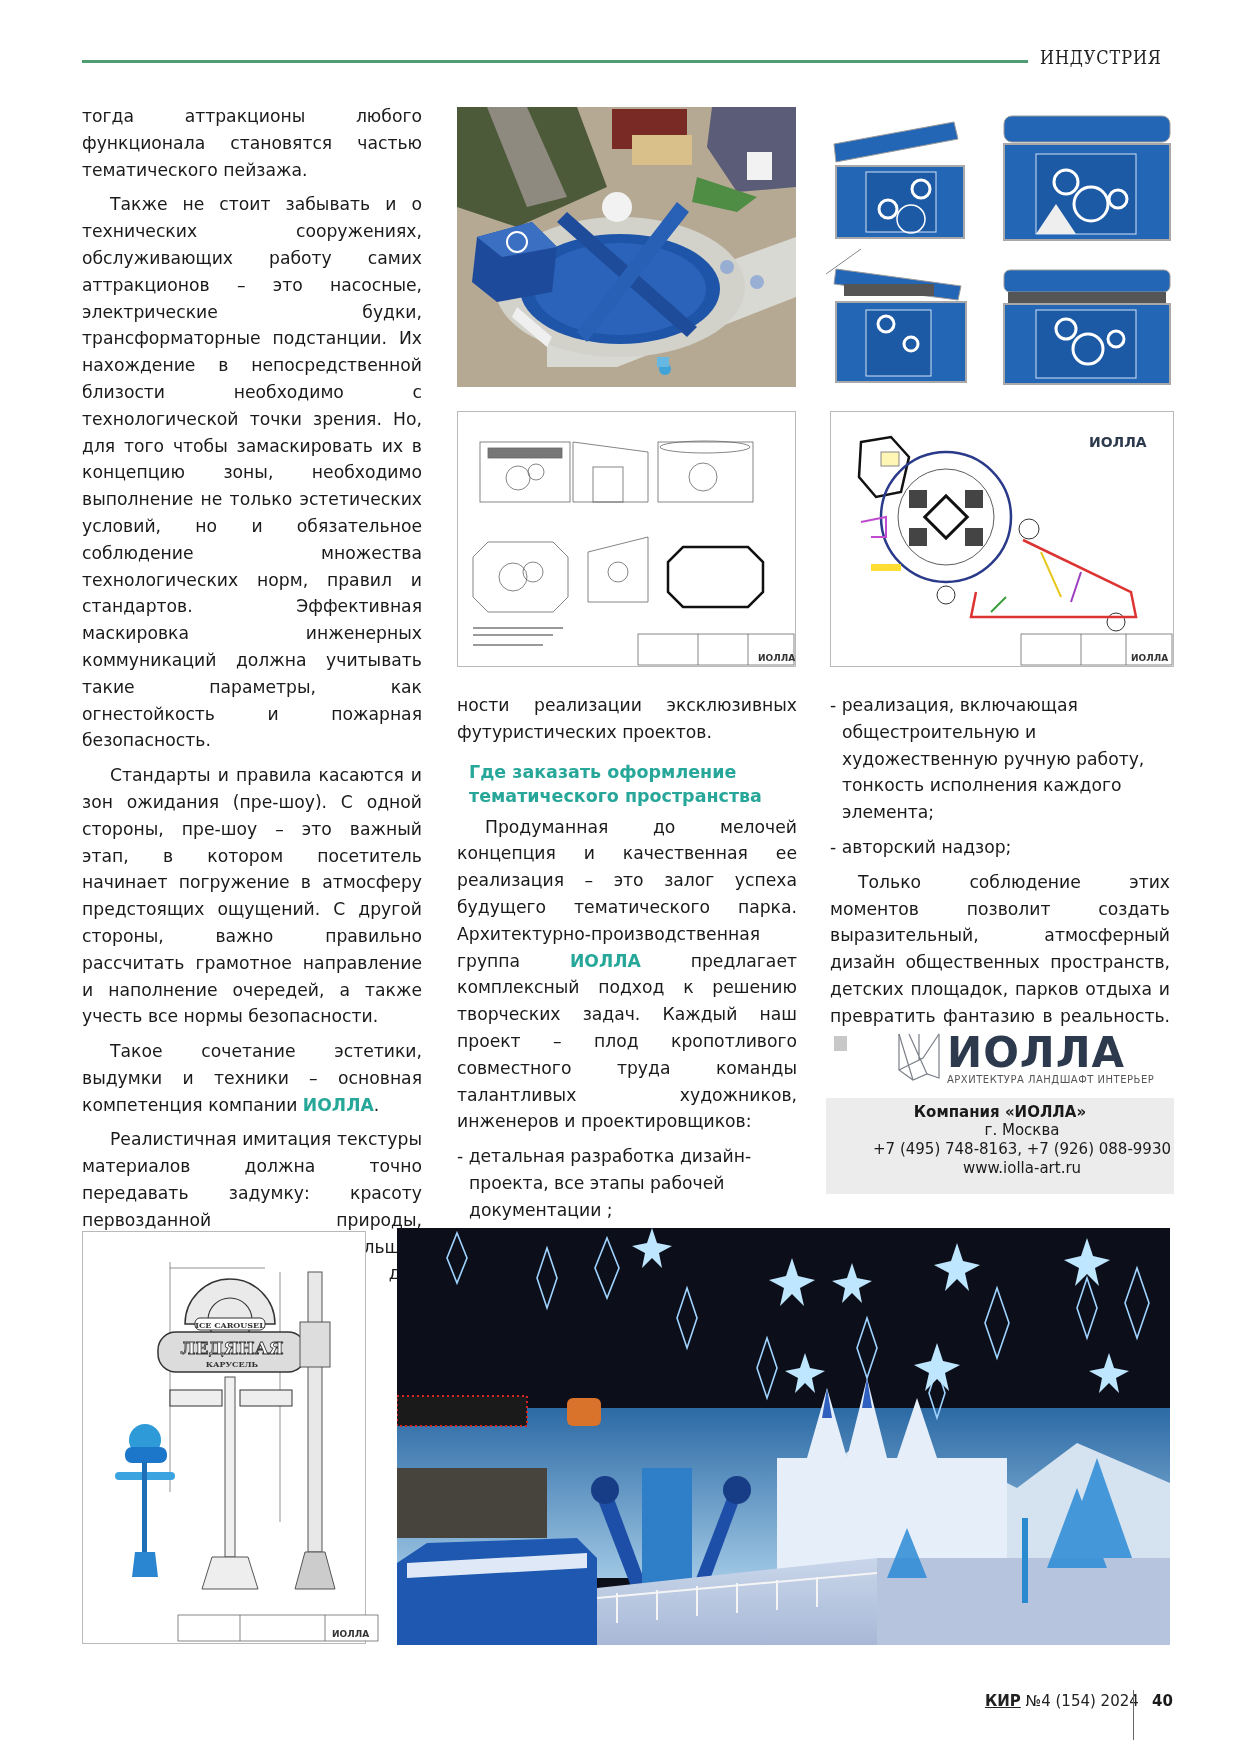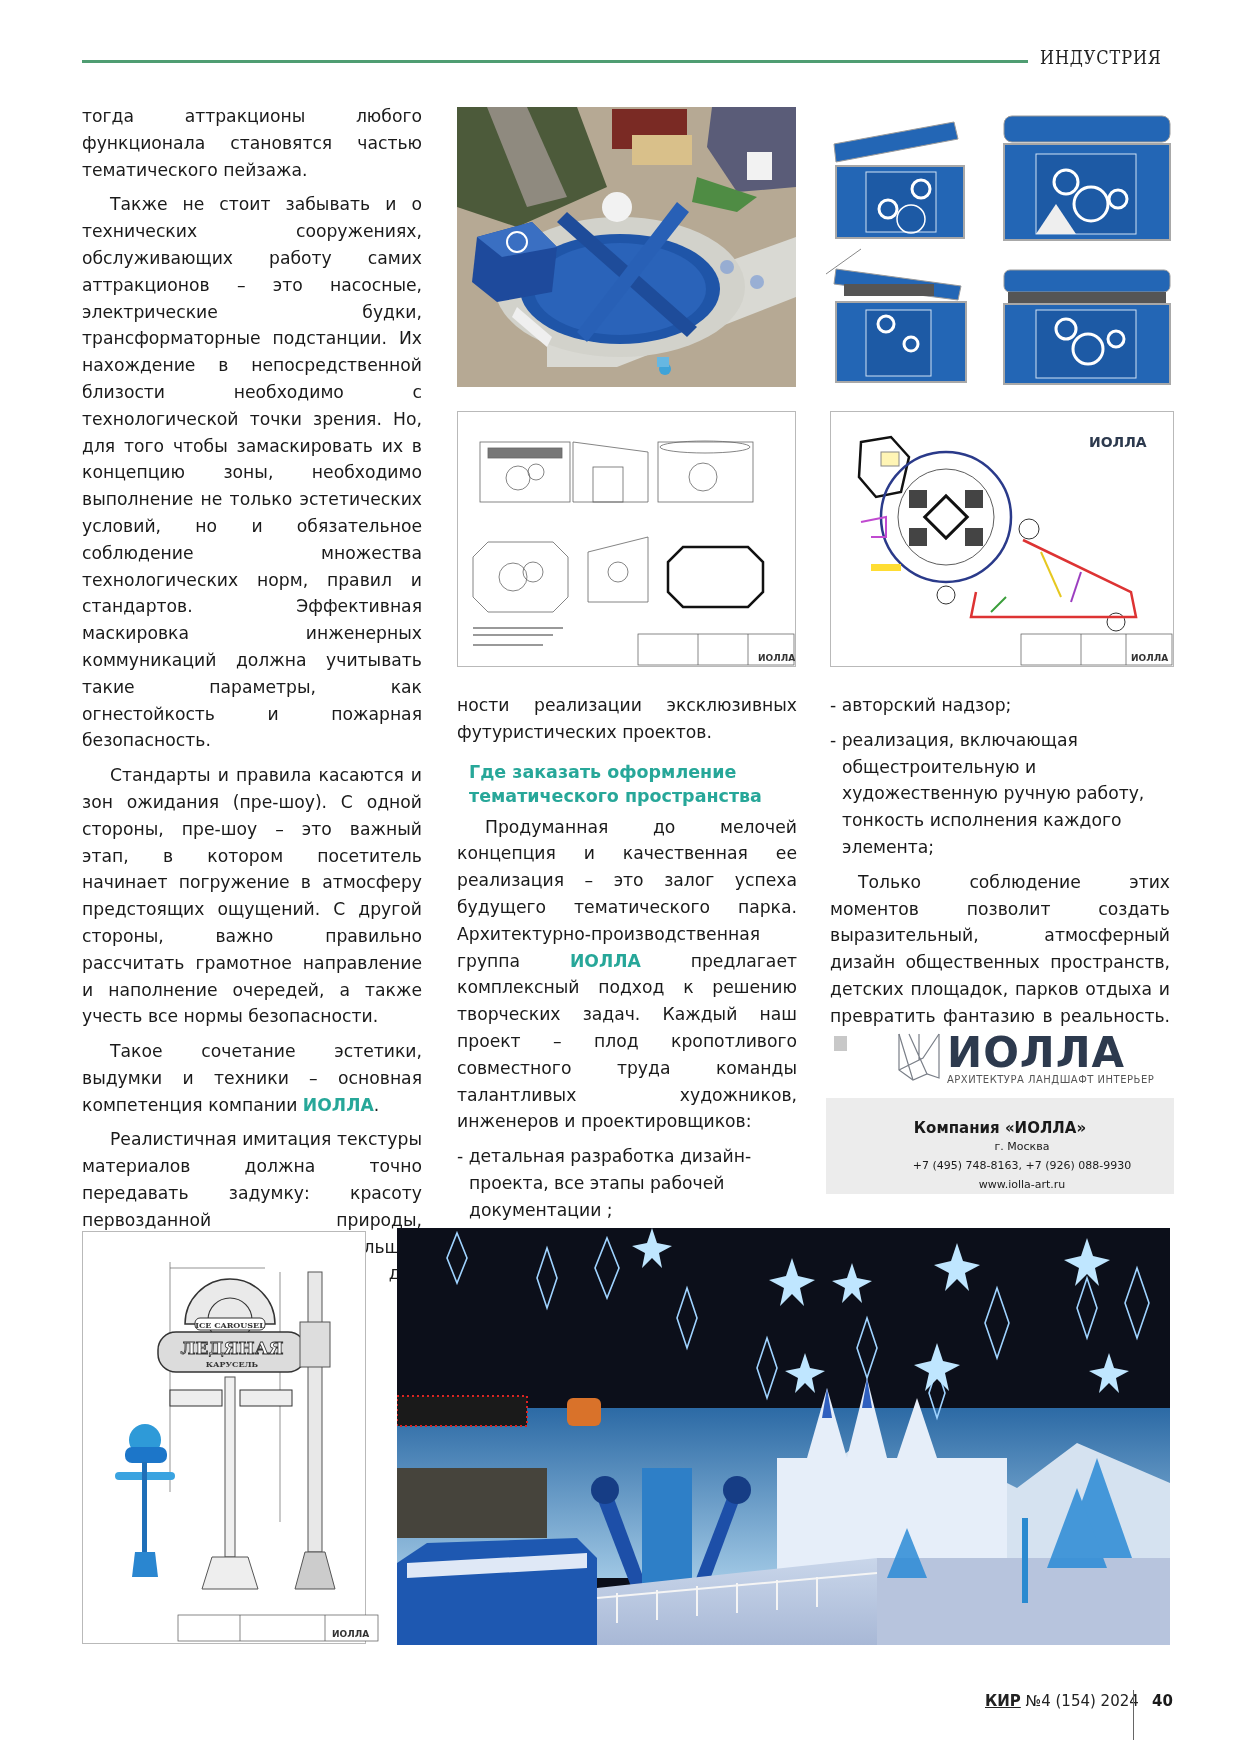--- a/index.html
+++ b/index.html
@@ -24,22 +24,22 @@
   .endmark { display: inline-block; width: 13px; height: 15px; background: #c8c8c8; vertical-align: -2px; margin-left: 4px; }
   
   .img { overflow: hidden; }
   .frame { border: 1px solid #b9b9b9; background: #fff; box-sizing: border-box; }
   
   .logo { left: 895px; top: 1030px; width: 220px; height: 55px; }
   .logo-word { position: absolute; left: 52px; top: 0; font-family: "DejaVu Sans", sans-serif; font-weight: bold;
                font-size: 42px; color: #2d3a4e; letter-spacing: 1px; line-height: 46px; }
   .logo-sub { position: absolute; left: 52px; top: 44px; font-size: 10px; color: #555; letter-spacing: 0.5px; white-space: nowrap; }
   .contact { left: 826px; top: 1098px; width: 348px; height: 96px; background: #ececec; text-align: center; }
-  .contact .name { font-weight: bold; font-size: 15px; margin-top: 21px; }
-  .contact .line { font-size: 11px; line-height: 19px; padding-left: 44px; }
+  .contact .name { font-weight: bold; font-size: 15px; margin-top: 5px; }
+  .contact .line { font-size: 15px; line-height: 19px; padding-left: 44px; }
   
   .footer { left: 985px; top: 1692px; font-size: 15px; color: #222; white-space: nowrap; }
   .footer b { font-weight: bold; text-decoration: underline; }
   .footsep { left: 1133px; top: 1690px; width: 1px; height: 50px; background: #666; }
   .pagenum { left: 1152px; top: 1692px; font-size: 15px; font-weight: bold; }
 </style>
 </head>
 <body>
 
 <div class="abs rule"></div>
@@ -54,22 +54,22 @@
 </div>
 
 <div class="abs col c2">
   <p class="first">ности реализации эксклюзивных футуристических проектов.</p>
   <div class="subhead">Где заказать оформление тематического пространства</div>
   <p class="ind"><span>Продуманная до мелочей концепция и качественная ее реализация – это залог успеха будущего тематического парка. Архитектурно-производственная группа </span><span class="accent">ИОЛЛА</span><span> предлагает комплексный подход к решению творческих задач. Каждый наш проект – плод кропотливого совместного труда команды талантливых художников, инженеров и проектировщиков:</span></p>
   <p class="bullet">- детальная разработка дизайн-проекта, все этапы рабочей документации ;</p>
 </div>
 
 <div class="abs col c3">
+  <p class="bullet">- реализация, включающая общестроительную и художественную ручную работу, тонкость исполнения каждого элемента;</p>
   <p class="bullet">- авторский надзор;</p>
-  <p class="bullet">- реализация, включающая общестроительную и художественную ручную работу, тонкость исполнения каждого элемента;</p>
   <p class="ind"><span>Только соблюдение этих моментов позволит создать выразительный, атмосферный дизайн общественных пространств, детских площадок, парков отдыха и превратить фантазию в реальность.</span><span class="endmark"></span></p>
 </div>
 
 <div class="abs img" style="left:457px;top:107px;width:339px;height:280px;">
   <svg width="339" height="280" viewBox="0 0 339 280">
     <rect width="339" height="280" fill="#b6a994"></rect>
     <path d="M0 0 L120 0 L150 80 L60 120 L0 100 Z" fill="#4c5a3a"></path>
     <path d="M30 0 L70 0 L110 90 L70 100 Z" fill="#8f8a7f"></path>
     <rect x="155" y="2" width="75" height="40" fill="#7a2a24"></rect>
     <rect x="175" y="28" width="60" height="30" fill="#d9c08a"></rect>

